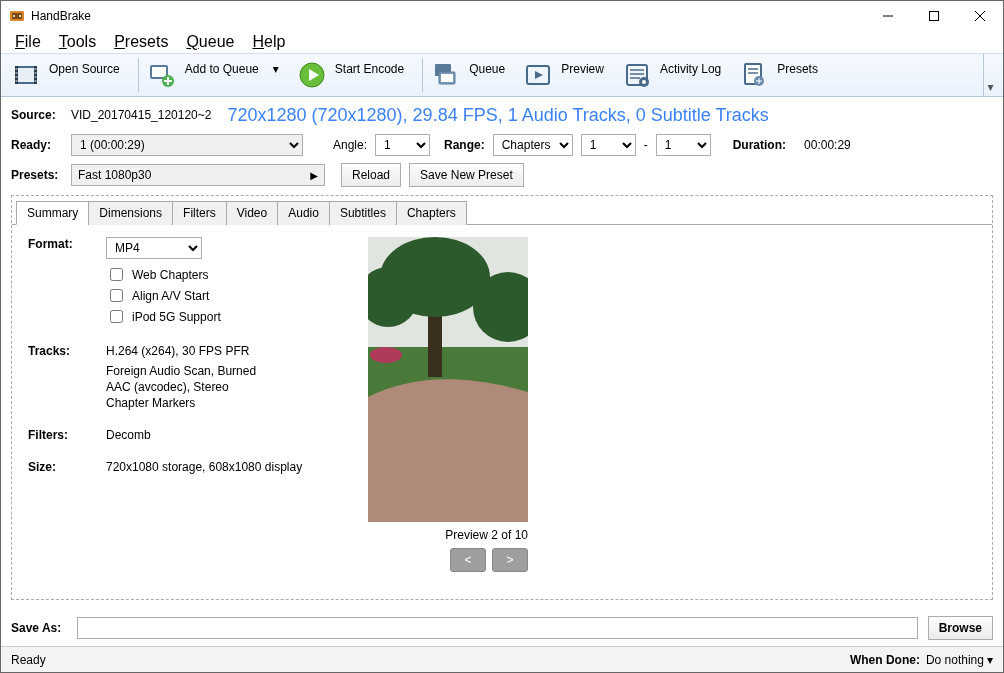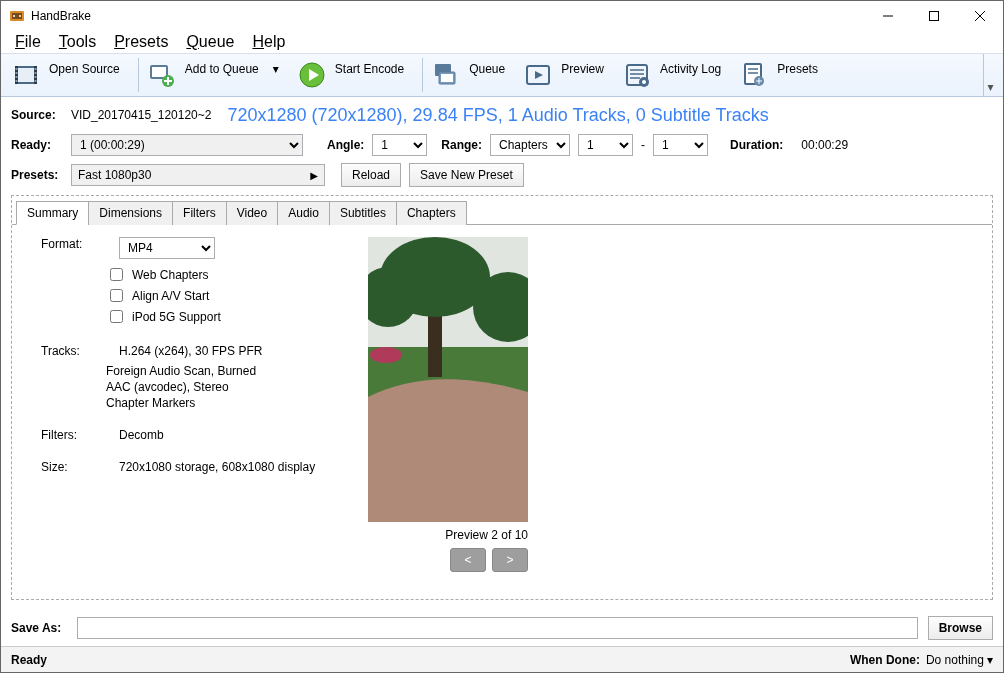--- a/index.html
+++ b/index.html
@@ -33,34 +33,34 @@
   .preset-combo { width: 254px; height: 22px; border: 1px solid #abadb3; background: #f0f0f0; display: flex; align-items: center; padding: 0 6px; justify-content: space-between; }
   .preset-arrow { font-size: 10px; }
   .btn { height: 24px; border: 1px solid #acacac; background: linear-gradient(#fdfdfd,#ececec); padding: 0 10px; font: inherit; cursor: pointer; }
   .tabpanel { border: 1px dashed #aaa; flex: 1; padding: 0; margin-top: 2px; display: flex; flex-direction: column; }
   .tabs { display: flex; padding: 4px 0 0 4px; gap: 0; border-bottom: 1px solid #aaa; }
   .tab { padding: 4px 10px; border: 1px solid #aaa; border-bottom: none; background: #f0f0f0; margin-right: -1px; position: relative; top: 1px; }
   .tab.active { background: #fff; border-bottom: 1px solid #fff; }
   .tabbody { flex: 1; padding: 12px 16px; display: flex; gap: 40px; }
   .summary-left { width: 300px; }
   .summary-left .field { display: flex; margin-bottom: 6px; }
-  .summary-left .flabel { width: 78px; font-weight: 400; margin-left: 13px; }
+  .summary-left .flabel { width: 78px; font-weight: 700; }
   .fmt-select { width: 96px; }
   .chk { display: flex; align-items: center; gap: 6px; margin-bottom: 2px; margin-left: 78px; }
   .chk input { width: 13px; height: 13px; }
   .trackline { margin-left: 78px; margin-bottom: 2px; }
   .summary-right { display: flex; flex-direction: column; align-items: flex-end; }
   .preview-img { width: 160px; height: 285px; background: #8a7b6a; border: none; position: relative; overflow: hidden; }
   .preview-caption { margin-top: 6px; font-size: 12px; }
   .preview-nav { margin-top: 6px; display: flex; gap: 6px; }
   .navbtn { width: 36px; height: 24px; border: 1px solid #888; background: #9e9e9e; color: #fff; display: flex; align-items: center; justify-content: center; border-radius: 3px; font-size: 12px; }
   .saveas-row { display: flex; align-items: center; gap: 10px; padding: 10px 0 6px 0; }
   .saveas-input { flex: 1; height: 22px; border: 1px solid #abadb3; }
   .statusbar { height: 26px; border-top: 1px solid #ccc; background: #f3f3f3; display: flex; align-items: center; padding: 0 10px; }
-  .status-left { flex: 1; font-weight: bold; }
+  .status-left { flex: 1; }
   .status-right { display: flex; align-items: center; gap: 6px; }
   .done-drop { display: flex; align-items: center; gap: 3px; }
   .sky { fill:#e0e5e0; }
   .tree { fill:#2d5a2d; }
   .trunk { fill:#3a2e1f; }
   .grass { fill:#4a7a3a; }
   .path { fill:#b08a78; }
 </style>
 </head>
 <body>
@@ -199,21 +199,21 @@
       <span class="lbl">Source:</span>
       <span class="srcname">VID_20170415_120120~2</span>
       <span class="srcmeta">720x1280 (720x1280), 29.84 FPS, 1 Audio Tracks, 0 Subtitle Tracks</span>
     </div>
 
     <div class="row">
       <span class="lbl">Ready:</span>
       <select class="title-select">
         <option>1 (00:00:29)</option>
       </select>
-      <span class="lbl lbl-n" style="font-weight:700;min-width:auto;margin-left:16px">Angle:</span>
+      <span class="lbl lbl-n" style="font-weight:400;min-width:auto;margin-left:22px">Angle:</span>
       <select class="small-select"><option>1</option></select>
       <span class="lbl" style="min-width:auto;margin-left:6px">Range:</span>
       <select class="range-select"><option>Chapters</option></select>
       <select class="small-select"><option>1</option></select>
       <span>-</span>
       <select class="small-select"><option>1</option></select>
       <span class="lbl" style="min-width:auto;margin-left:14px">Duration:</span>
       <span style="margin-left:10px">00:00:29</span>
     </div>
 

